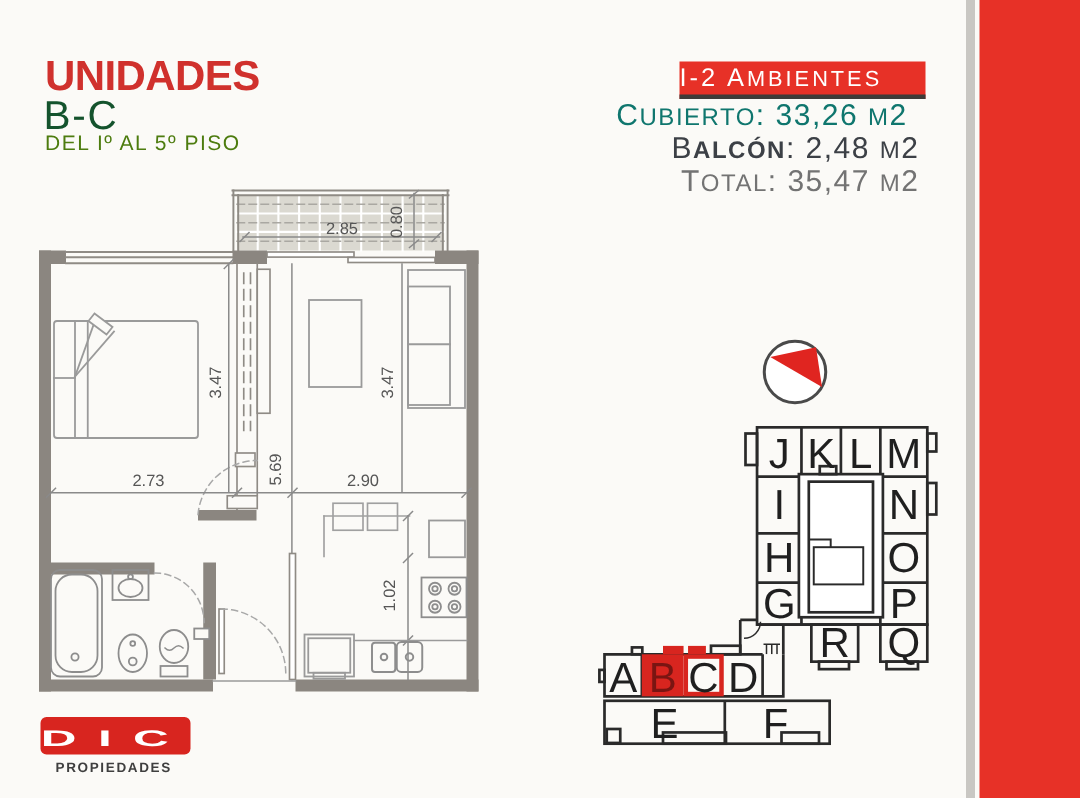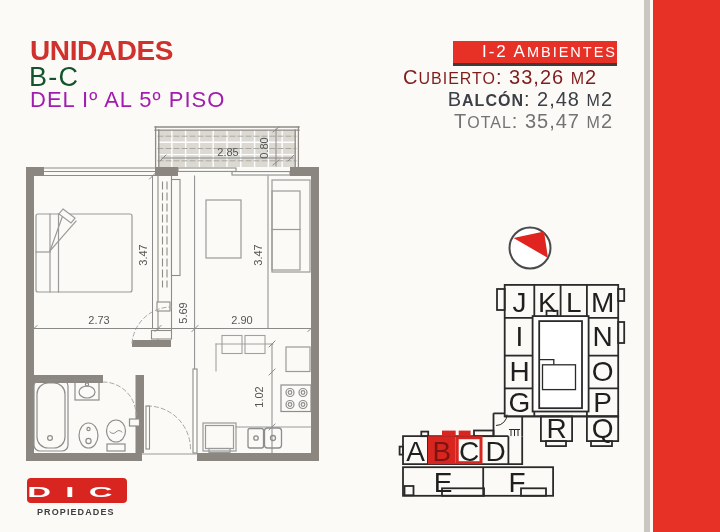--- a/index.html
+++ b/index.html
@@ -11,25 +11,25 @@
 <body>
 
 <div class="abs" style="left:644px;top:0;width:6px;height:532px;background:#c9c7c3;"></div>
 
 <div class="abs" style="left:653px;top:0;width:67px;height:532px;background:#e73127;"></div>
 
 <div class="abs" style="left:30px;top:35px;font-size:28px;font-weight:bold;color:#d0312d;letter-spacing:-0.4px;text-align:right;">UNIDADES</div>
 
 <div class="abs" style="left:29px;top:62px;font-size:27px;color:#14532d;letter-spacing:1.2px;">B-C</div>
 
-<div class="abs" style="left:30px;top:87px;font-size:22px;color:#a21caf;letter-spacing:1px;">DEL Iº AL 5º PISO</div>
-
-<div class="abs" style="left:453px;top:41px;width:164px;height:22px;background:#e73127;border-bottom:3px solid #3f3b38;color:#fff;text-align:right;font-size:17px;letter-spacing:2px;line-height:22px;">I-2 A<span style="font-size:14.5px;">MBIENTES</span></div>
-
-<div class="abs" style="left:403px;top:66px;width:210px;text-align:left;font-size:20px;color:#7f1d1d;letter-spacing:1px;">C<span style="font-size:16px;">UBIERTO</span>: 33,26 <span style="font-size:16px;">M</span>2</div>
+<div class="abs" style="left:30px;top:87px;font-size:14px;color:#4d7c0f;letter-spacing:1px;">DEL Iº AL 5º PISO</div>
+
+<div class="abs" style="left:453px;top:41px;width:164px;height:22px;background:#e73127;border-bottom:3px solid #3f3b38;color:#fff;text-align:left;font-size:17px;letter-spacing:2px;line-height:22px;">I-2 A<span style="font-size:14.5px;">MBIENTES</span></div>
+
+<div class="abs" style="left:403px;top:66px;width:210px;text-align:center;font-size:20px;color:#0f766e;letter-spacing:1px;">C<span style="font-size:16px;">UBIERTO</span>: 33,26 <span style="font-size:16px;">M</span>2</div>
 
 <div class="abs" style="left:403px;top:88px;width:210px;text-align:right;font-size:20px;color:#3c4046;letter-spacing:1px;">B<span style="font-size:16px;font-weight:bold;">ALCÓN</span>: 2,48 <span style="font-size:16px;">M</span>2</div>
 
 <div class="abs" style="left:403px;top:110px;width:210px;text-align:right;font-size:20px;color:#737373;letter-spacing:1px;">T<span style="font-size:16px;">OTAL</span>: 35,47 <span style="font-size:16px;">M</span>2</div>
 
 <svg class="abs" style="left:0;top:0;" width="720" height="532" viewBox="0 0 720 532">
 
   <g stroke-linecap="square">
 
   <g>

